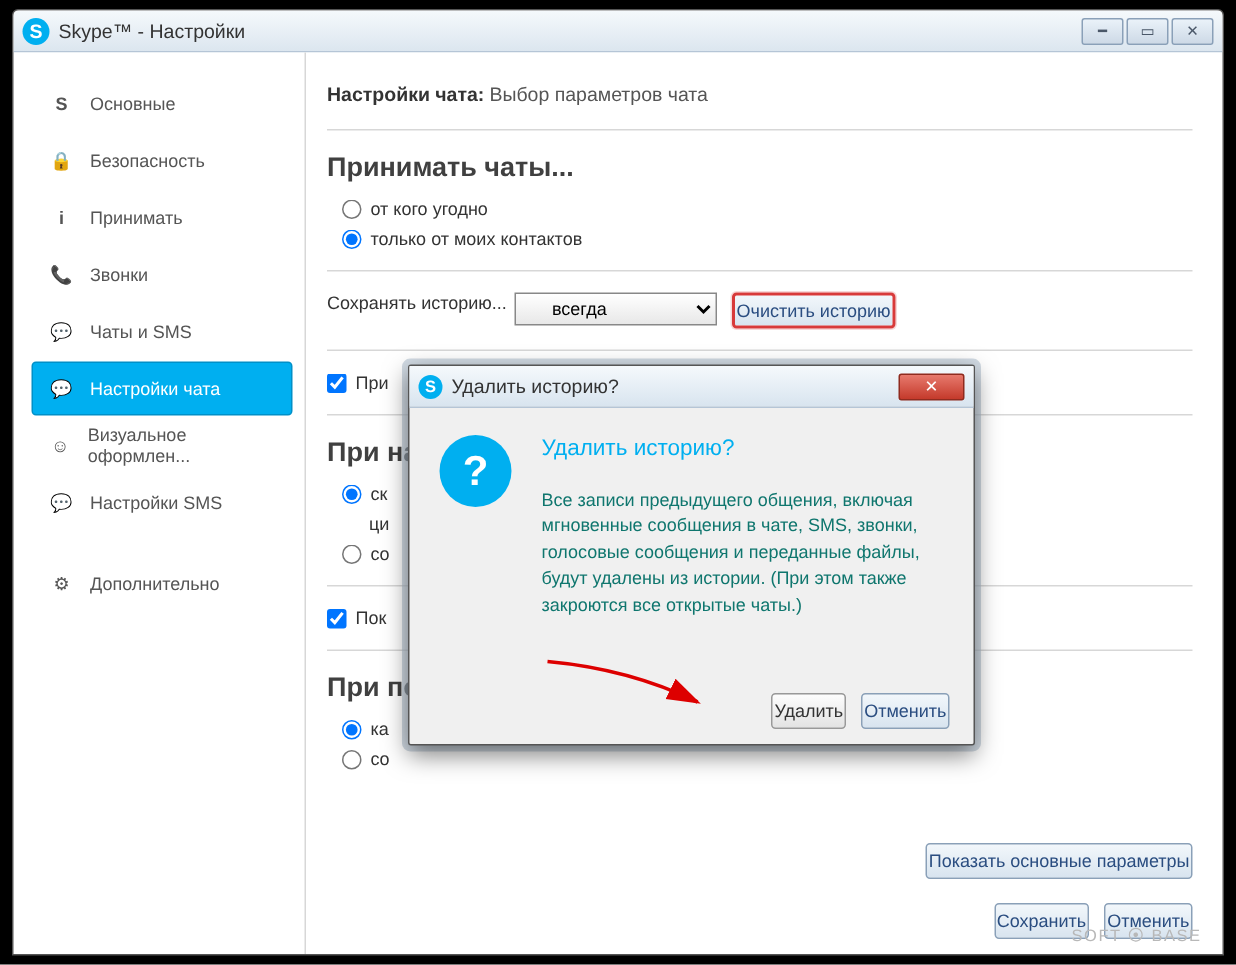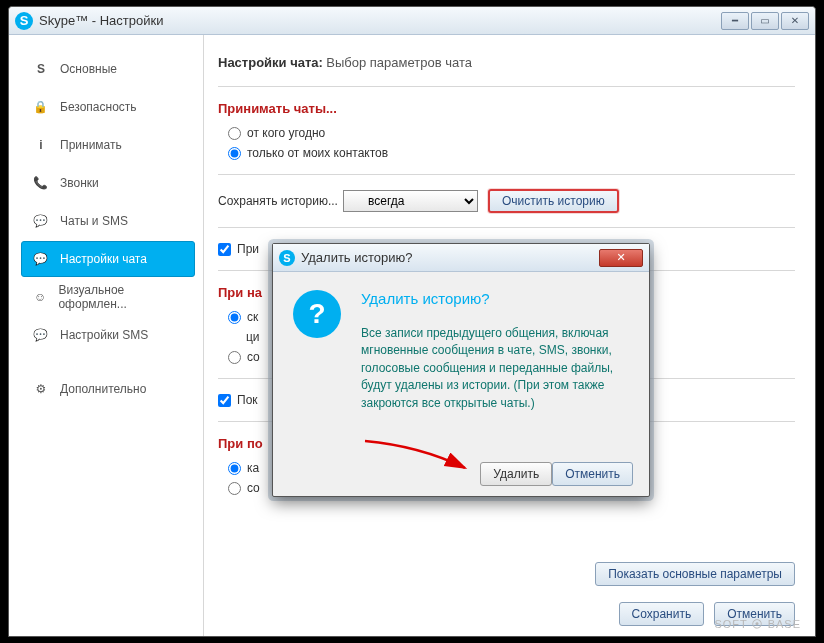--- a/index.html
+++ b/index.html
@@ -13,43 +13,43 @@
 .content{display:flex;height:calc(100% - 28px)}
 .sidebar{width:195px;border-right:1px solid #d7d7d7;padding:16px 0 0 12px}
 .sidebar-item{display:flex;align-items:center;height:36px;padding:0 10px;color:#555;cursor:pointer;border:1px solid transparent;border-radius:3px;margin-right:8px;margin-bottom:2px}
 .sidebar-item .icon{width:18px;height:18px;margin-right:10px;display:flex;align-items:center;justify-content:center;color:#555}
 .sidebar-item.active{background:#00aff0;color:#fff;border-color:#0090c8}
 .sidebar-item.active .icon{color:#fff}
 .main{flex:1;padding:20px 20px 0 14px;position:relative}
 .header{padding-bottom:16px;border-bottom:1px solid #d7d7d7;margin-bottom:14px}
 .header b{color:#333;font-size:13px}
 .header span{color:#555;font-size:13px}
-.section-title{font-weight:bold;color:#b91c1c;margin:8px 0 10px 0;font-size:13px}
+.section-title{font-weight:bold;color:#404040;margin:8px 0 10px 0;font-size:18px}
 .radio-row{display:flex;align-items:flex-end;margin:6px 0 6px 10px;color:#333}
 .radio-row input{margin-right:6px}
-.row{display:flex;align-items:center;margin:10px 0}
+.row{display:flex;align-items:flex-start;margin:10px 0}
 .row-label{color:#333;width:125px}
 select{width:135px;height:22px;border:1px solid #888;background:linear-gradient(#fff,#e8e8e8);padding:0 20px}
-.btn{height:24px;padding:0 12px;border:1px solid #8aa0b8;background:linear-gradient(#f2f7fb,#d8e4ef);border-radius:3px;color:#2a4d80;cursor:pointer;font-size:12px}
+.btn{height:24px;padding:0 1px;border:1px solid #8aa0b8;background:linear-gradient(#f2f7fb,#d8e4ef);border-radius:3px;color:#2a4d80;cursor:pointer;font-size:12px}
 .btn-highlight{border:2px solid #d83a3a;box-shadow:0 0 0 1px rgba(216,58,58,.2)}
 .check-row{display:flex;align-items:center;margin:10px 0;color:#333}
 .check-row input{margin-right:6px}
 hr{border:none;border-top:1px solid #d7d7d7;margin:14px 0}
 .footer{position:absolute;right:20px;bottom:50px}
 .bottom-bar{position:absolute;right:20px;bottom:10px;display:flex;gap:10px}
 .watermark{position:absolute;right:14px;bottom:6px;color:#b8b8b8;font-size:11px;letter-spacing:1px}
 
 .modal{position:absolute;left:272px;top:243px;width:378px;height:254px;background:#f0f0f0;border:1px solid #555;box-shadow:0 6px 16px rgba(0,0,0,.5),0 0 0 4px rgba(180,195,210,.6);border-radius:2px}
 .modal-titlebar{height:28px;background:linear-gradient(#f5f9fc,#d8e4ef);border-bottom:1px solid #b5c5d6;display:flex;align-items:center;padding:0 6px}
 .modal-close{margin-left:auto;width:44px;height:18px;background:linear-gradient(#e7796d,#c43a2b);border:1px solid #8f2b1f;border-radius:2px;display:flex;align-items:center;justify-content:center;color:#fff;font-size:11px;cursor:pointer}
 .modal-body{padding:18px 20px 12px 20px;display:flex}
 .qmark{width:48px;height:48px;border-radius:50%;background:#00aff0;color:#fff;display:flex;align-items:center;justify-content:center;font-size:28px;font-weight:bold;flex:0 0 48px;margin-right:20px}
 .modal-text h3{color:#00aff0;font-size:15px;font-weight:normal;margin-bottom:18px}
 .modal-text p{color:#0f766e;font-size:12px;line-height:1.45}
-.modal-footer{position:absolute;bottom:10px;right:16px;display:flex;gap:0}
+.modal-footer{position:absolute;bottom:10px;right:16px;display:flex;gap:10px}
 .btn-default{background:linear-gradient(#fdfdfd,#e3e3e3);border:1px solid #999;color:#333}
 .arrow{position:absolute;left:360px;top:436px;pointer-events:none}
 .arrow svg{overflow:visible}
 </style>
 </head>
 <body>
 
 <div class="window">
   <div class="titlebar">
     <div class="skype-logo">S</div>

